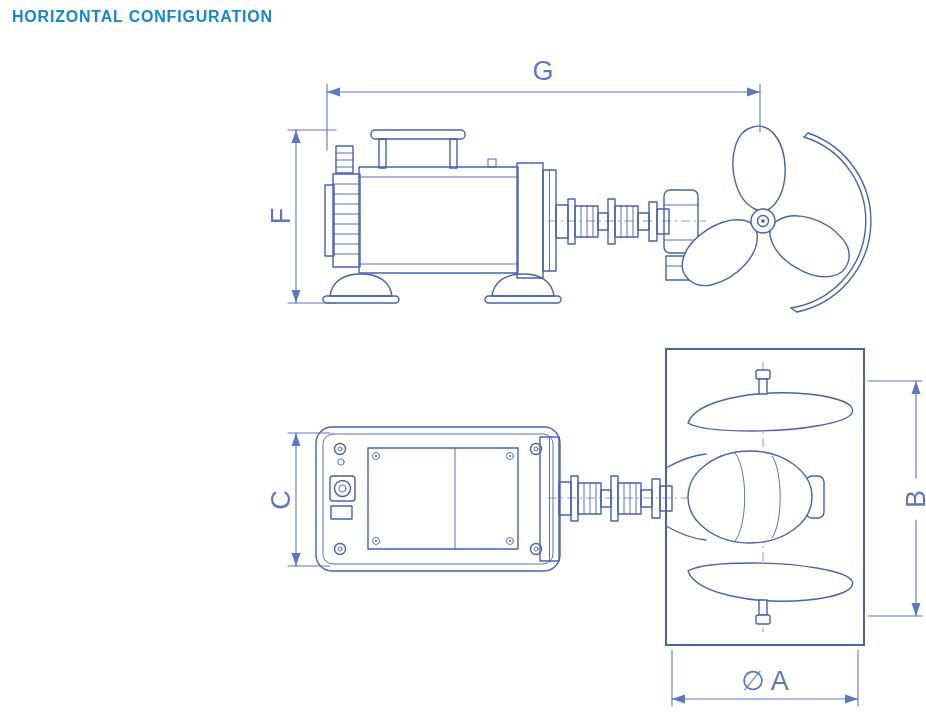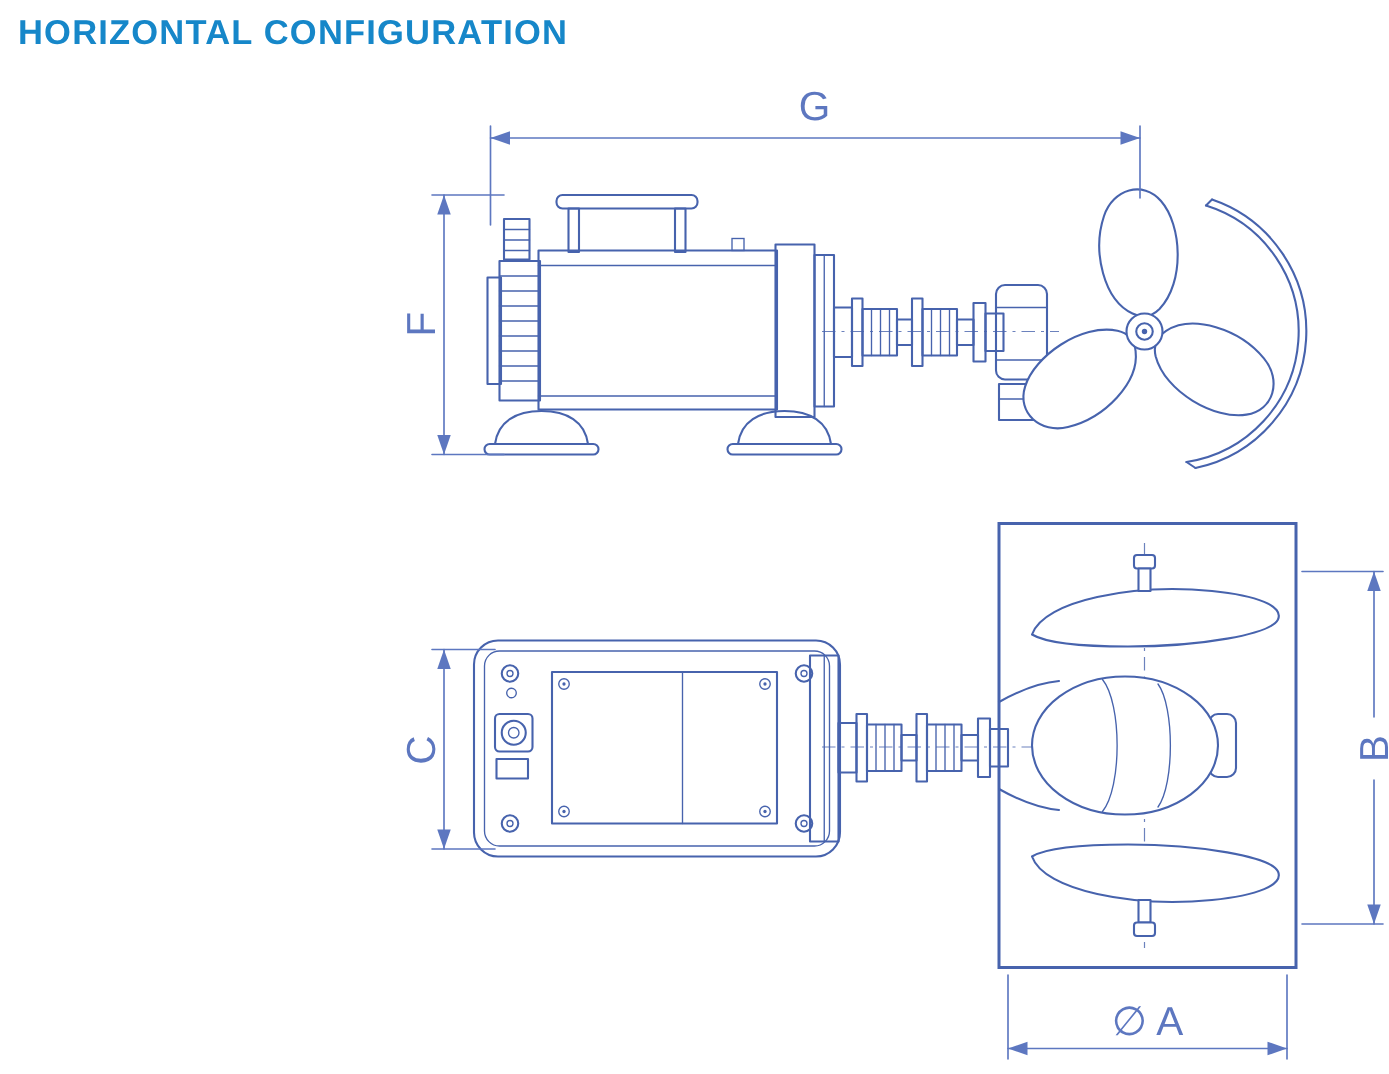--- a/index.html
+++ b/index.html
@@ -4,21 +4,21 @@
 <style>
   :root{
     --title:#1687c9;
     --drawing:#4763ad;
     --dimension:#5d77c0;
     --background:#ffffff;
   }
   html,body{margin:0;padding:0;background:var(--background);}
   .page{position:relative;width:926px;height:716px;background:var(--background);overflow:hidden;
         font-family:"Liberation Sans",sans-serif;}
-  .title{position:absolute;left:12px;top:8px;font-size:23px;font-weight:700;
+  .title{position:absolute;left:12px;top:8px;font-size:16px;font-weight:700;
          letter-spacing:0.8px;color:var(--title);white-space:nowrap;}
   svg{position:absolute;left:0;top:0;}
   .draw{stroke:var(--drawing);fill:none;stroke-width:1.4;stroke-linecap:round;stroke-linejoin:round;}
   .thin{stroke:var(--drawing);fill:none;stroke-width:0.9;stroke-linecap:round;}
   .thick{stroke:var(--drawing);fill:none;stroke-width:2;}
   .whitefill{fill:#ffffff;}
   .dotfill{fill:var(--drawing);stroke:none;}
   .center{stroke:var(--drawing);fill:none;stroke-width:0.8;stroke-dasharray:9 4 2 4;opacity:.8;}
   .dim{stroke:var(--dimension);fill:none;stroke-width:1.1;stroke-linecap:round;}
   .dimhead{fill:var(--dimension);stroke:none;}

